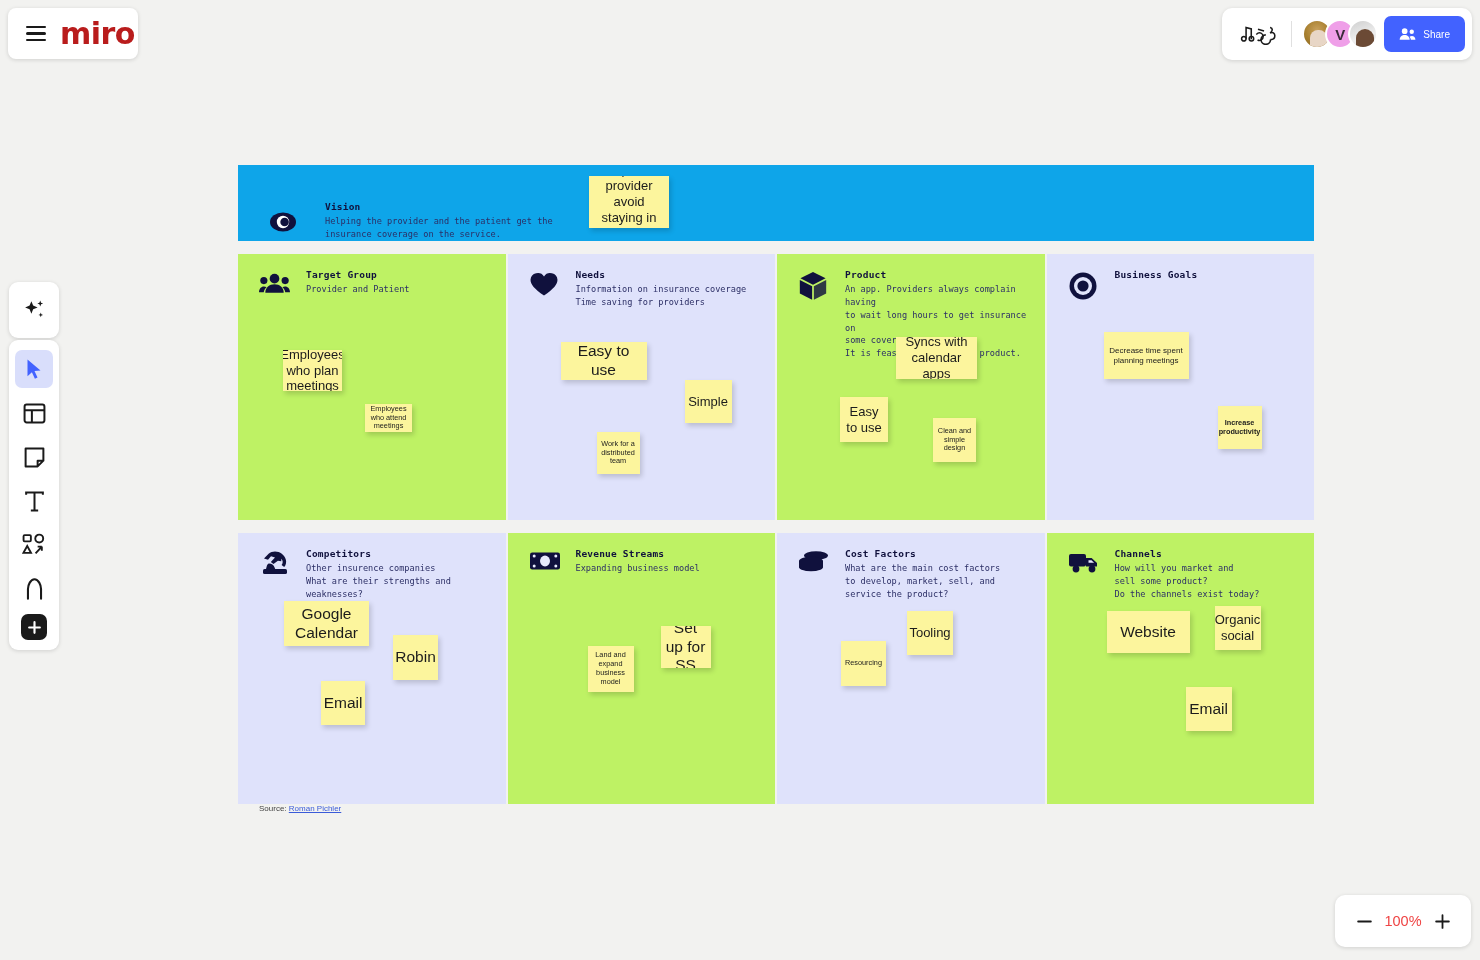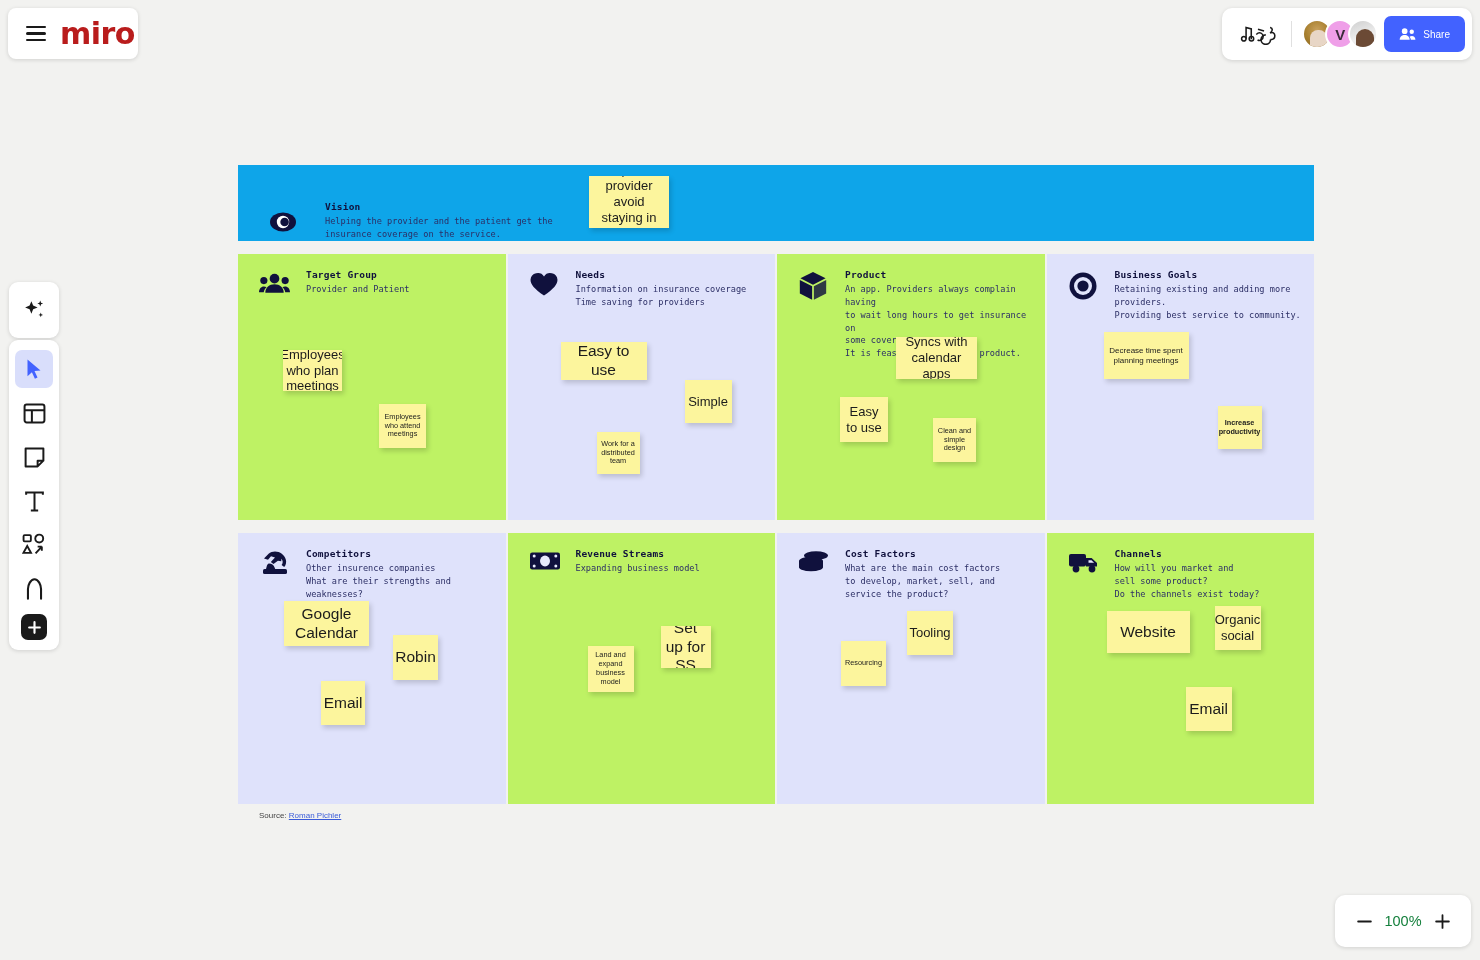--- a/index.html
+++ b/index.html
@@ -100,34 +100,34 @@
     box-shadow: 2px 3px 5px rgba(0,0,0,.17);
     display: flex; align-items: center; justify-content: center; text-align: center;
     color: #1c1c1c; font-family: "Liberation Sans", sans-serif;
     padding: 4px; line-height: 1.22; overflow: hidden;
   }
   .s-lg { font-size: 15.5px; }
   .s-md { font-size: 13px; }
   .s-sm { font-size: 8px; }
   .s-xs { font-size: 7.3px; }
 
-  .source { margin-top: 7px; padding-left: 21px;
+  .source { margin-top: 0; padding-left: 21px;
             font-family: "Liberation Sans", sans-serif; font-size: 8px; color: #444; }
   .source a { color: #3a5bd9; }
 
   
   .zoomctl {
     position: absolute; right: 9px; bottom: 13px;
     background: #fff; border-radius: 10px; box-shadow: 0 1px 4px rgba(0,0,0,.14);
     height: 52px; width: 136px;
     display: flex; align-items: center; justify-content: space-between; padding: 0 16px;
   }
   .zbtn { cursor: pointer; display: flex; align-items: center; justify-content: center;
           width: 26px; height: 26px; }
-  .zval { font-size: 14.5px; color: #15803d; font-family: "Liberation Sans", sans-serif; }
+  .zval { font-size: 14.5px; color: #ef4444; font-family: "Liberation Sans", sans-serif; }
 </style>
 </head>
 <body>
 
 <div id="canvas">
 
   <div class="logo-pill">
     <div class="hamburger">
         <i></i>
         <i></i>
@@ -274,21 +274,21 @@
           </div>
           <div>
             <div class="ptitle">Target Group</div>
             <div class="pdesc">Provider and Patient</div>
           </div>
         </div>
         <div class="sticky-holder">
             <div class="sticky s-md" style="left: 45px; top: 96px; width: 59px; height: 41px;">
               <span>Employees who plan meetings</span>
             </div>
-            <div class="sticky s-xs" style="left: 141px; top: 150px; width: 47px; height: 44px; justify-content: flex-end;">
+            <div class="sticky s-xs" style="left: 127px; top: 150px; width: 47px; height: 28px; justify-content: flex-end;">
               <span>Employees who attend meetings</span>
             </div>
           </div>
       </div>
 
       <div class="panel pw tintB">
         <div class="phead">
           <div class="picon">
             <svg width="30" height="26" viewBox="0 0 30 27">
               <path d="M15 25.5C5 18.5 1 13.8 1 9A7.6 7.6 0 0115 5.6 7.6 7.6 0 0129 9c0 4.8-4 9.5-14 16.5z" fill="#10113d"></path>
@@ -349,23 +349,20 @@
         <div class="phead">
           <div class="picon">
             <svg width="30" height="30" viewBox="0 0 30 30">
               <circle cx="15" cy="15" r="13.5" fill="#10113d"></circle>
               <circle cx="15" cy="15" r="9" fill="#e1e4fb"></circle>
               <circle cx="15" cy="15" r="5.6" fill="#10113d"></circle>
               </svg>
           </div>
           <div>
             <div class="ptitle">Business Goals</div>
-            <div class="pdesc">Retaining existing and adding more
-providers.
-Providing best service to community.</div>
           </div>
         </div>
         <div class="sticky-holder">
             <div class="sticky s-sm" style="left: 57px; top: 78px; width: 85px; height: 47px;">
               <span>Decrease time spent planning meetings</span>
             </div>
             <div class="sticky s-xs" style="left: 171px; top: 152px; width: 44px; height: 43px; font-weight: bold;">
               <span>Increase productivity</span>
             </div>
           </div>

